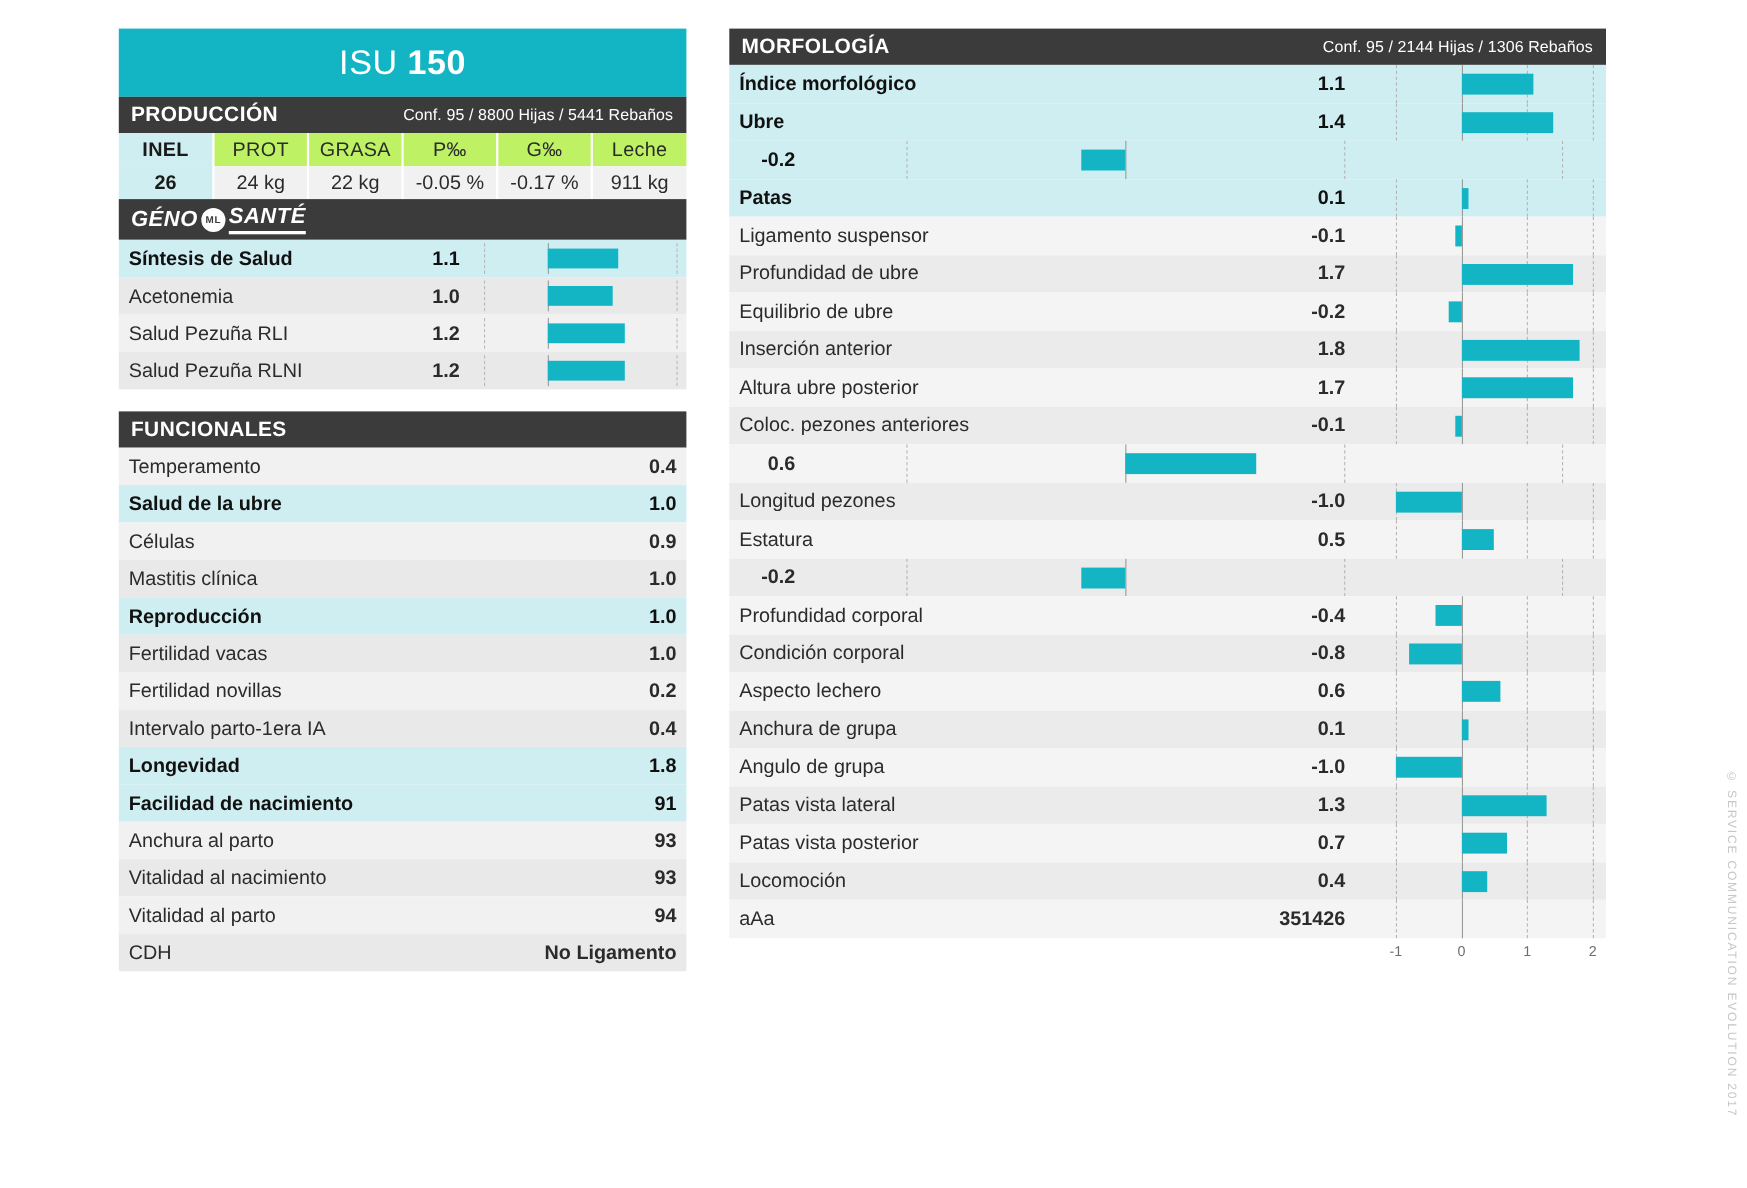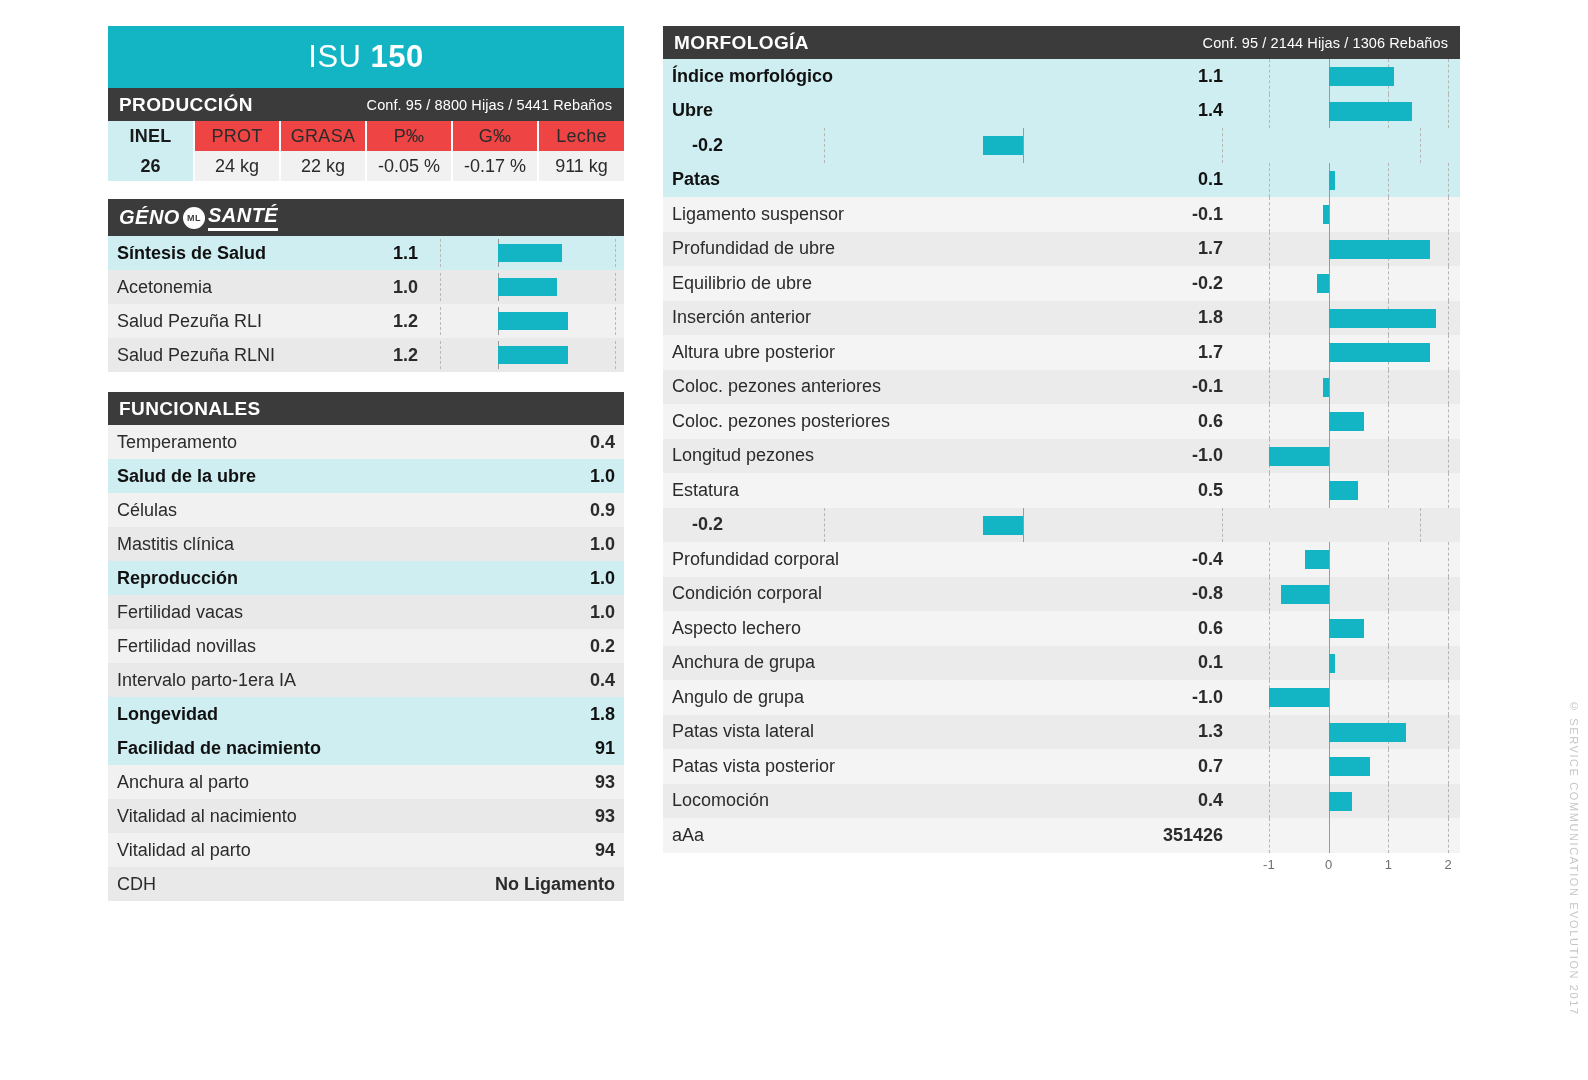--- a/index.html
+++ b/index.html
@@ -67,34 +67,33 @@
   table.prod td {
     text-align: center;
     vertical-align: middle;
     height: 30px;
     font-size: 18px;
     color: #2b2b2b;
     border-right: 2px solid #ffffff;
   }
   table.prod td:last-child { border-right: none; }
   table.prod tr.head td {
-    background: #ef4444;
+    background: #bef264;
     font-size: 18px;
     letter-spacing: 0.3px;
   }
   table.prod tr.vals td {
     background: #f1f1f1;
     font-size: 18px;
   }
   table.prod tr.head td.hl { background: #cfeef2; font-weight: bold; color: #1a1a1a; }
   table.prod tr.vals td.hl { background: #cfeef2; font-weight: bold; color: #1a1a1a; }
 
   
   .geno-bar {
-    margin-top: 18px;
     background: #3b3b3b;
     height: 37px;
     display: flex;
     align-items: center;
     padding-left: 11px;
   }
   .geno-logo {
     display: flex;
     align-items: center;
     color: #ffffff;
@@ -508,21 +507,20 @@
         <div class="val">-0.1</div>
         <div class="bigchart">
           <div class="tick" style="left: 11.1111%;"></div>
           <div class="tick" style="left: 66.6667%;"></div>
           <div class="tick" style="left: 94.4444%;"></div>
           <div class="zero" style="left: 38.8889%;"></div>
           <div class="bar" style="left: 36.1111%; width: 2.77778%;"></div>
         </div>
       </div>
       <div class="mrow odd">
-        <div class="lbl">Coloc. pezones posteriores</div>
         <div class="val">0.6</div>
         <div class="bigchart">
           <div class="tick" style="left: 11.1111%;"></div>
           <div class="tick" style="left: 66.6667%;"></div>
           <div class="tick" style="left: 94.4444%;"></div>
           <div class="zero" style="left: 38.8889%;"></div>
           <div class="bar" style="left: 38.8889%; width: 16.6667%;"></div>
         </div>
       </div>
       <div class="mrow even">

